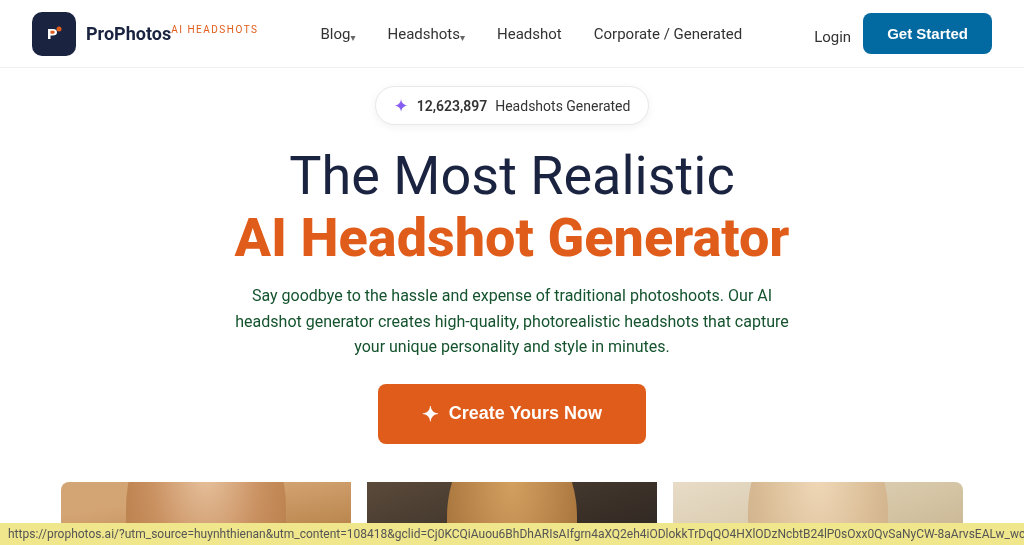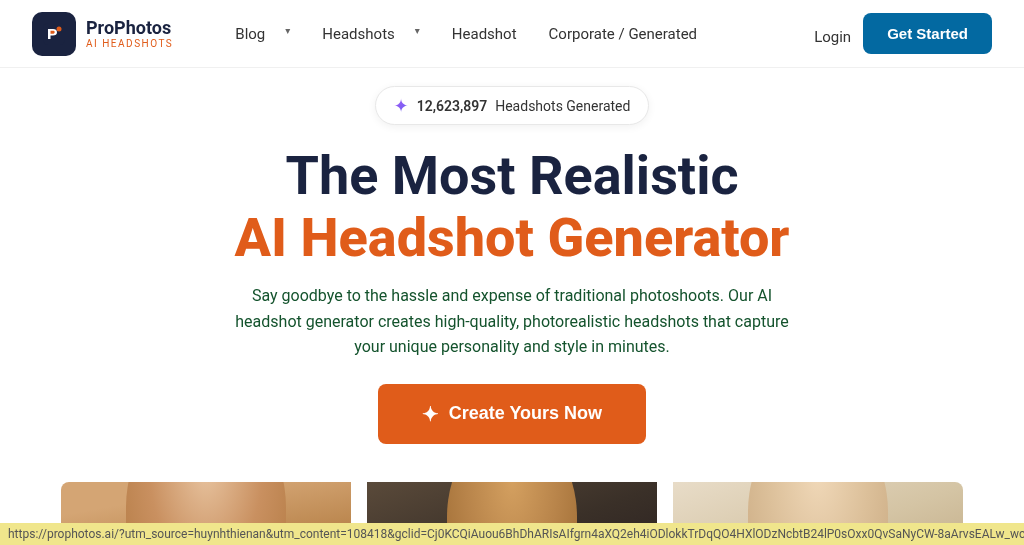--- a/index.html
+++ b/index.html
@@ -31,36 +31,36 @@
       width: 44px;
       height: 44px;
       background: #1a2340;
       border-radius: 10px;
       display: flex;
       align-items: center;
       justify-content: center;
       flex-shrink: 0;
     }
     .logo-icon svg { width: 26px; height: 26px; }
-    .logo-text { display: flex; flex-direction: column; line-height: 1.1; }
+    .logo-text { display: flex; flex-direction: row; line-height: 1.1; }
     .logo-text .sub { font-size: 10px; font-weight: 400; color: #e05c1a; letter-spacing: 1.5px; }
     .nav-links {
       display: flex;
       align-items: center;
       gap: 4px;
       flex: 1;
     }
     .nav-item {
       padding: 8px 14px;
       font-size: 15px;
       color: #333;
       cursor: pointer;
       display: flex;
-      align-items: flex-start;
-      gap: 20px;
+      align-items: flex-end;
+      gap: 0;
       border-radius: 6px;
       white-space: nowrap;
     }
     .nav-chevron { font-size: 10px; color: #666; }
     .nav-right {
       display: flex;
       align-items: flex-end;
     }
     .login-btn {
       font-size: 15px;
@@ -104,21 +104,21 @@
       -webkit-text-fill-color: transparent;
     }
 
     
     .hero {
       text-align: center;
       padding: 12px 32px 20px;
     }
     .hero-title-black {
       font-size: 54px;
-      font-weight: 700;
+      font-weight: 400;
       color: #1a2340;
       line-height: 1.15;
     }
     .hero-title-orange {
       font-size: 54px;
       font-weight: 800;
       color: #e05c1a;
       line-height: 1.15;
     }
     .hero-subtitle {

